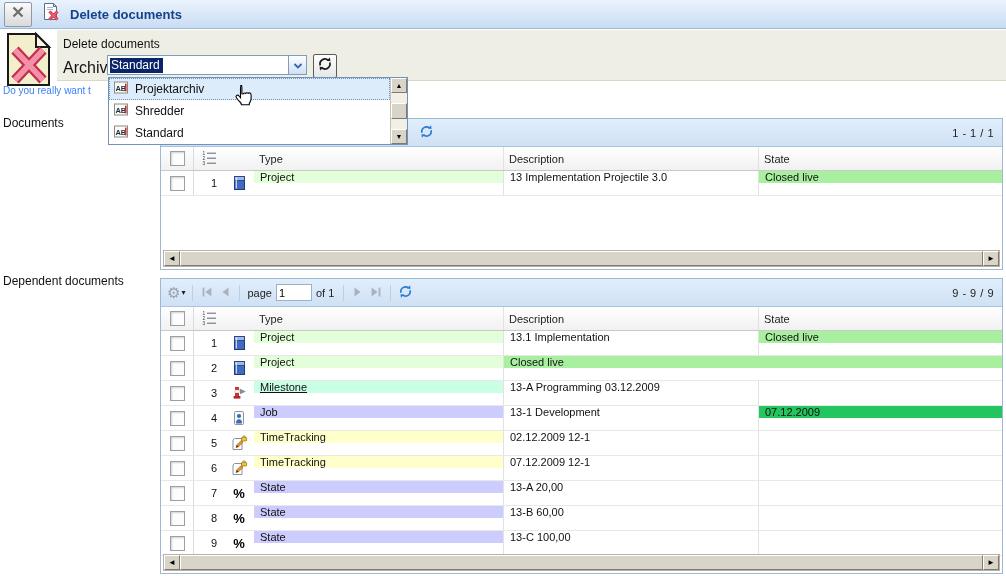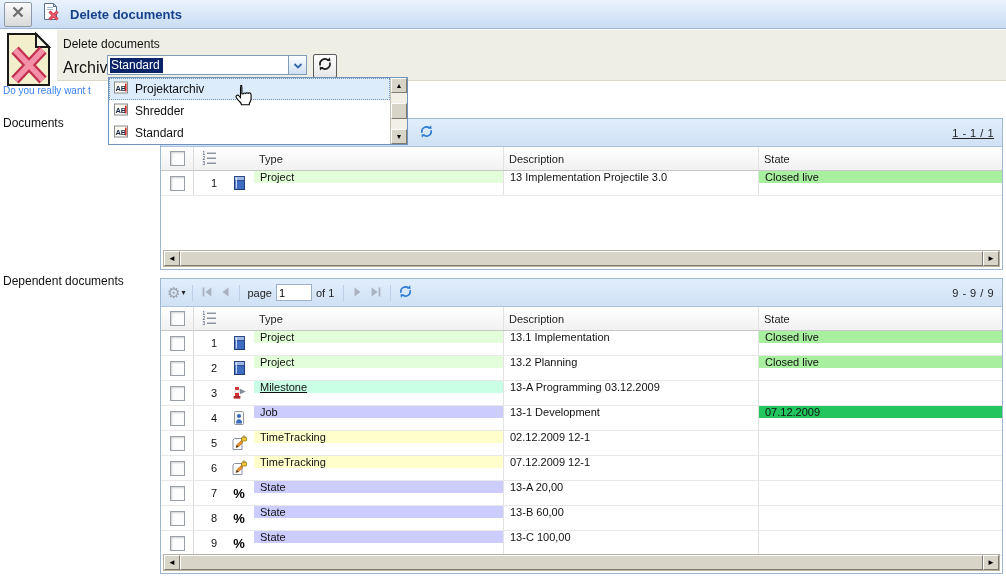--- a/index.html
+++ b/index.html
@@ -31,21 +31,21 @@
   .confirm-text{position:absolute;left:3px;top:85px;font-size:10px;color:#3b82f6;}
   .section-label{position:absolute;left:3px;font-size:12px;color:#111;}
   .label-docs{top:116px;} .label-dep{top:274px;}
 
   
   .panel{position:absolute;left:160px;width:843px;border:1px solid #9db8d3;background:#fff;box-sizing:border-box;}
   .panel-docs{top:118px;height:152px;}
   .panel-dep{top:278px;height:296px;}
   .toolbar{height:28px;background:linear-gradient(#e1eefc,#cfe1f4);border-bottom:1px solid #aac4e0;
     display:flex;align-items:center;font-size:11px;color:#222;box-sizing:border-box;}
-  .tb-docs{padding-left:256px;text-decoration:underline;}
+  .tb-docs{padding-left:256px;}
   .tb-count{margin-left:auto;padding-right:8px;letter-spacing:0.5px;}
   .tb-sep{width:1px;height:16px;background:#bccfe6;margin:0 5px;}
   .tb-btn{display:flex;align-items:center;justify-content:center;width:18px;height:20px;}
   .gear-wrap{display:flex;align-items:center;margin:0 2px 0 6px;}
   .gear{font-size:15px;color:#9aa1ab;line-height:1;}
   .gear-caret{font-size:8px;color:#222;margin-left:1px;}
   .page-label{margin:0 4px 0 2px;}
   .page-input{width:30px;height:15px;border:1px solid #9cb0c6;font-size:11px;
     font-family:"Liberation Sans",sans-serif;padding:0 2px;}
   .of-label{margin:0 4px;}
@@ -310,23 +310,20 @@
           <div class="c-icon">
             <svg width="16" height="16" viewBox="0 0 16 16">
               <rect x="3.5" y="1.5" width="10" height="13" fill="#3d6cc0" stroke="#1e3a78"></rect>
               <path d="M3.5 1.5h10v4h-10z" fill="#9fb9e6" stroke="#1e3a78" stroke-width="0.8"></path>
               <rect x="4.8" y="2.4" width="1" height="11.2" fill="#e9eefb"></rect>
             </svg>
           </div>
           <div class="c-type">
             <span class="cellfill" style="background: rgb(226, 255, 217);">Project</span>
           </div>
-          <div class="c-desc">
-            <span class="cellfill">13.2 Planning</span>
-          </div>
           <div class="c-state">
             <span class="cellfill" style="background: rgb(168, 240, 160);">Closed live</span>
           </div>
         </div>
         <div class="grid-row">
           <div class="c-check">
             <span class="checkbox"></span>
           </div>
           <div class="c-num">3</div>
           <div class="c-icon">

